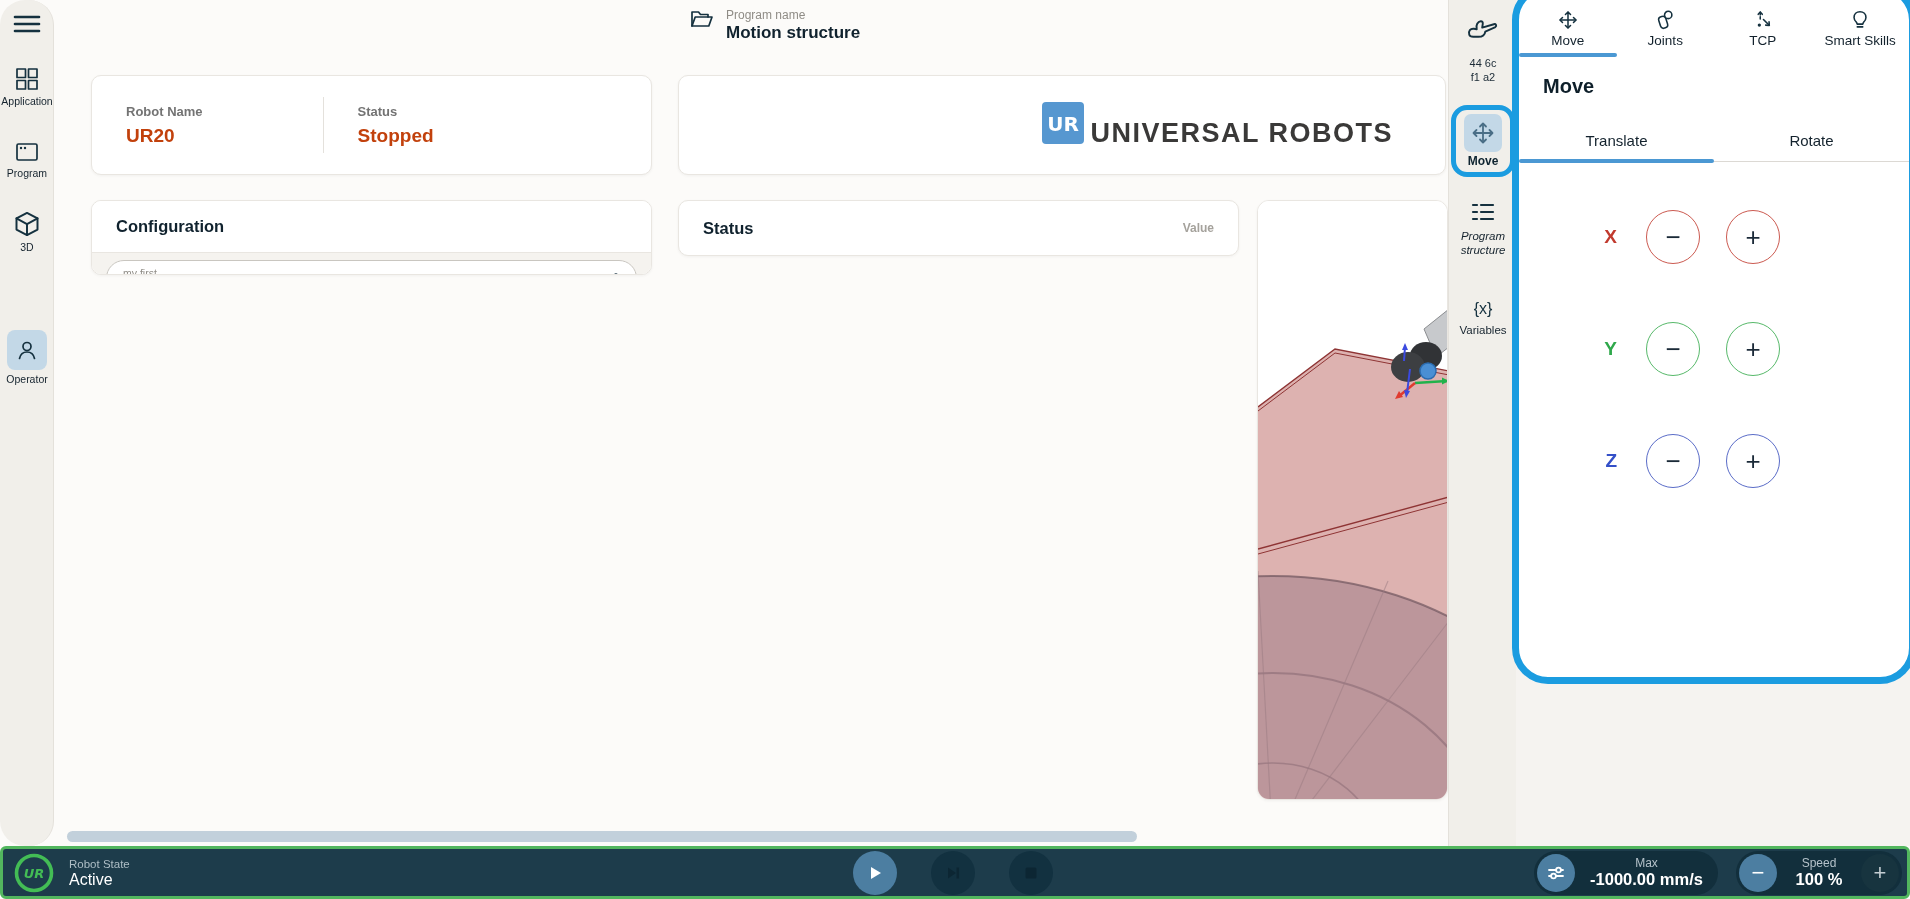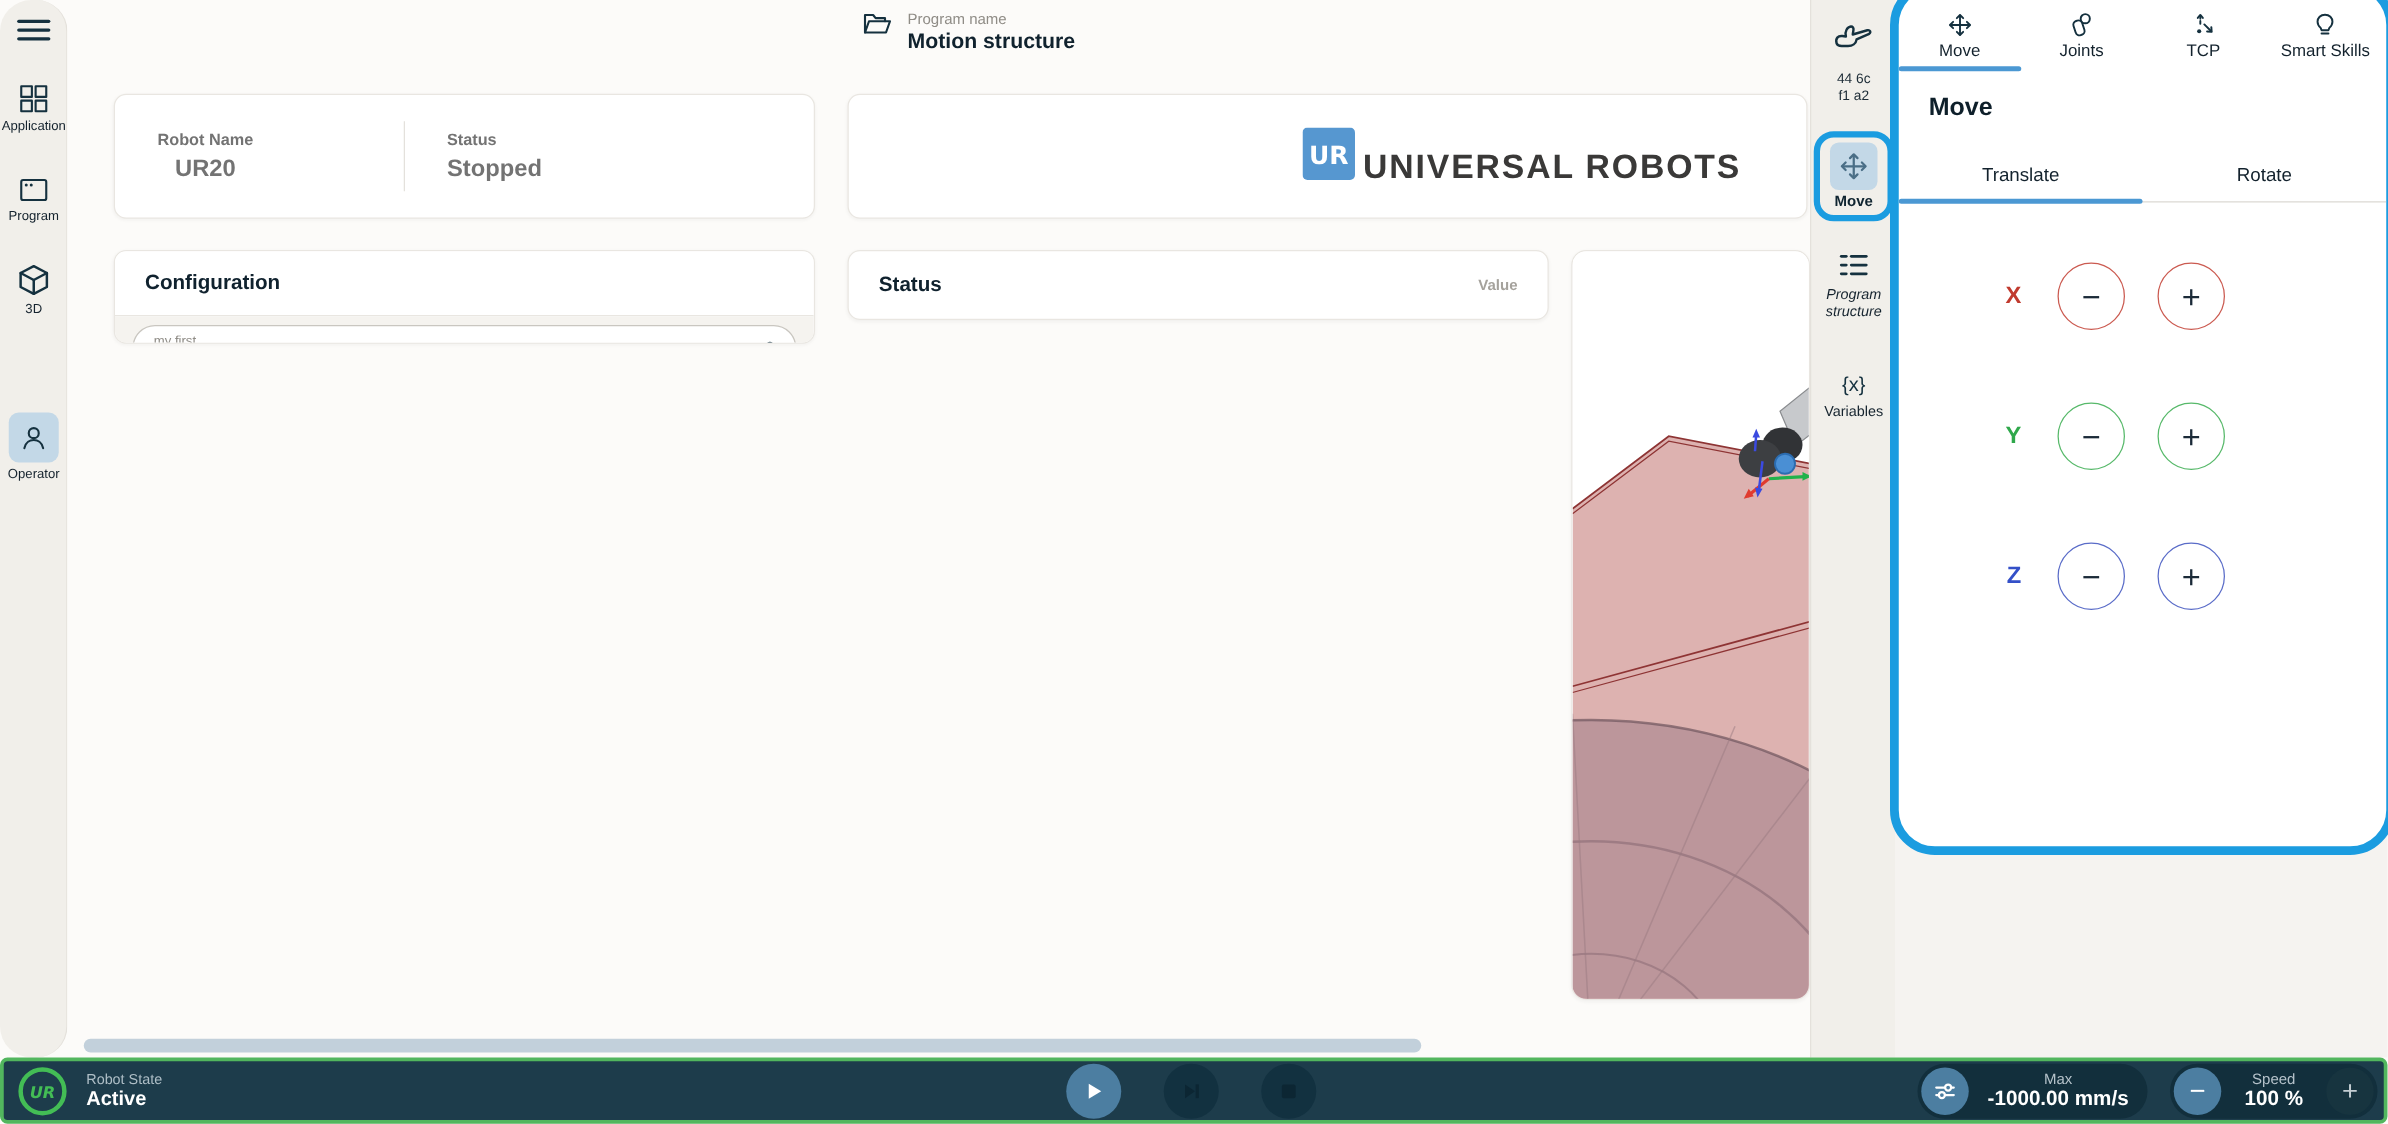--- a/index.html
+++ b/index.html
@@ -21,21 +21,21 @@
   .main { position:absolute; left:55px; top:0; width:1393px; height:846px; background:#fcfbf9; }
   .prog-header { position:absolute; left:635px; top:8px; display:flex; gap:12px; align-items:flex-start; }
   .prog-header .small { font-size:12px; color:#8f8c86; }
   .prog-header .big { font-size:17px; font-weight:bold; color:#10222e; margin-top:1px; }
 
   .card { position:absolute; background:#fff; border:1px solid #e9e6e1; border-radius:10px;
     box-shadow:0 1px 3px rgba(40,40,40,.05); }
   .robot-card { left:36px; top:75px; width:561px; height:100px; display:flex; align-items:center; }
   .rc-col { padding-left:34px; }
   .rc-label { font-size:13px; color:#737373; font-weight:bold; }
-  .rc-value { font-size:19px; font-weight:bold; margin-top:6px; color:#737373;text-align:center; }
+  .rc-value { font-size:19px; font-weight:bold; margin-top:6px; color:#c2410c; }
   .rc-div { width:1px; height:56px; background:#e4e1dc; margin-left:120px; margin-right:34px; }
 
   .logo-card { left:623px; top:75px; width:768px; height:100px; display:flex;
     align-items:center; justify-content:flex-end; padding-right:52px; }
   .ur-logo { display:flex; align-items:flex-start; gap:6px; }
   .ur-logo .wordmark { font-size:27px; font-weight:bold; color:#3a3938; letter-spacing:1.5px;
     margin-top:16px; }
 
   .config-card { left:36px; top:200px; width:561px; height:75px; overflow:hidden; }
   .cc-head { height:52px; display:flex; align-items:center; padding-left:24px;
@@ -105,21 +105,21 @@
   .circle + .circle { margin-left:26px; }
   .axis-x .axis-label { color:#c13a2e; }  .axis-x .circle { border-color:#cb5a50; }
   .axis-y .axis-label { color:#2fa84b; }  .axis-y .circle { border-color:#57b96a; }
   .axis-z .axis-label { color:#3450c8; }  .axis-z .circle { border-color:#5a6cc8; }
 
   
   .bottombar { position:absolute; left:0; top:846px; width:1910px; height:53px;
     background:#1d3c4b; border:3px solid #52b65e; border-radius:6px; }
   .rstate { position:absolute; left:10px; top:3px; display:flex; align-items:center; gap:14px; }
   .rs-label { font-size:11.5px; color:#aebec6; }
-  .rs-value { font-size:16px; font-weight:bold; color:#fff; margin-top:1px; }
+  .rs-value { font-size:16px; font-weight:normal; color:#fff; margin-top:1px; }
   .transport { position:absolute; left:850px; top:1px; display:flex; gap:34px; align-items:center; height:45px; }
   .tbtn { width:44px; height:44px; border-radius:50%; border:none; display:flex;
     align-items:center; justify-content:center; cursor:pointer; }
   .tbtn.play { background:#4c7ea1; }
   .tbtn.dim { background:#123140; }
   .speed-area { position:absolute; right:5px; top:1px; height:45px; display:flex; gap:18px; align-items:center; }
   .pill { height:44px; background:#122f3c; border-radius:22px; display:flex; align-items:center; position:relative; }
   .max-pill { width:184px; }
   .speed-pill { width:166px; }
   .rbtn { width:38px; height:38px; border-radius:50%; border:none; margin:0 0 0 3px;

